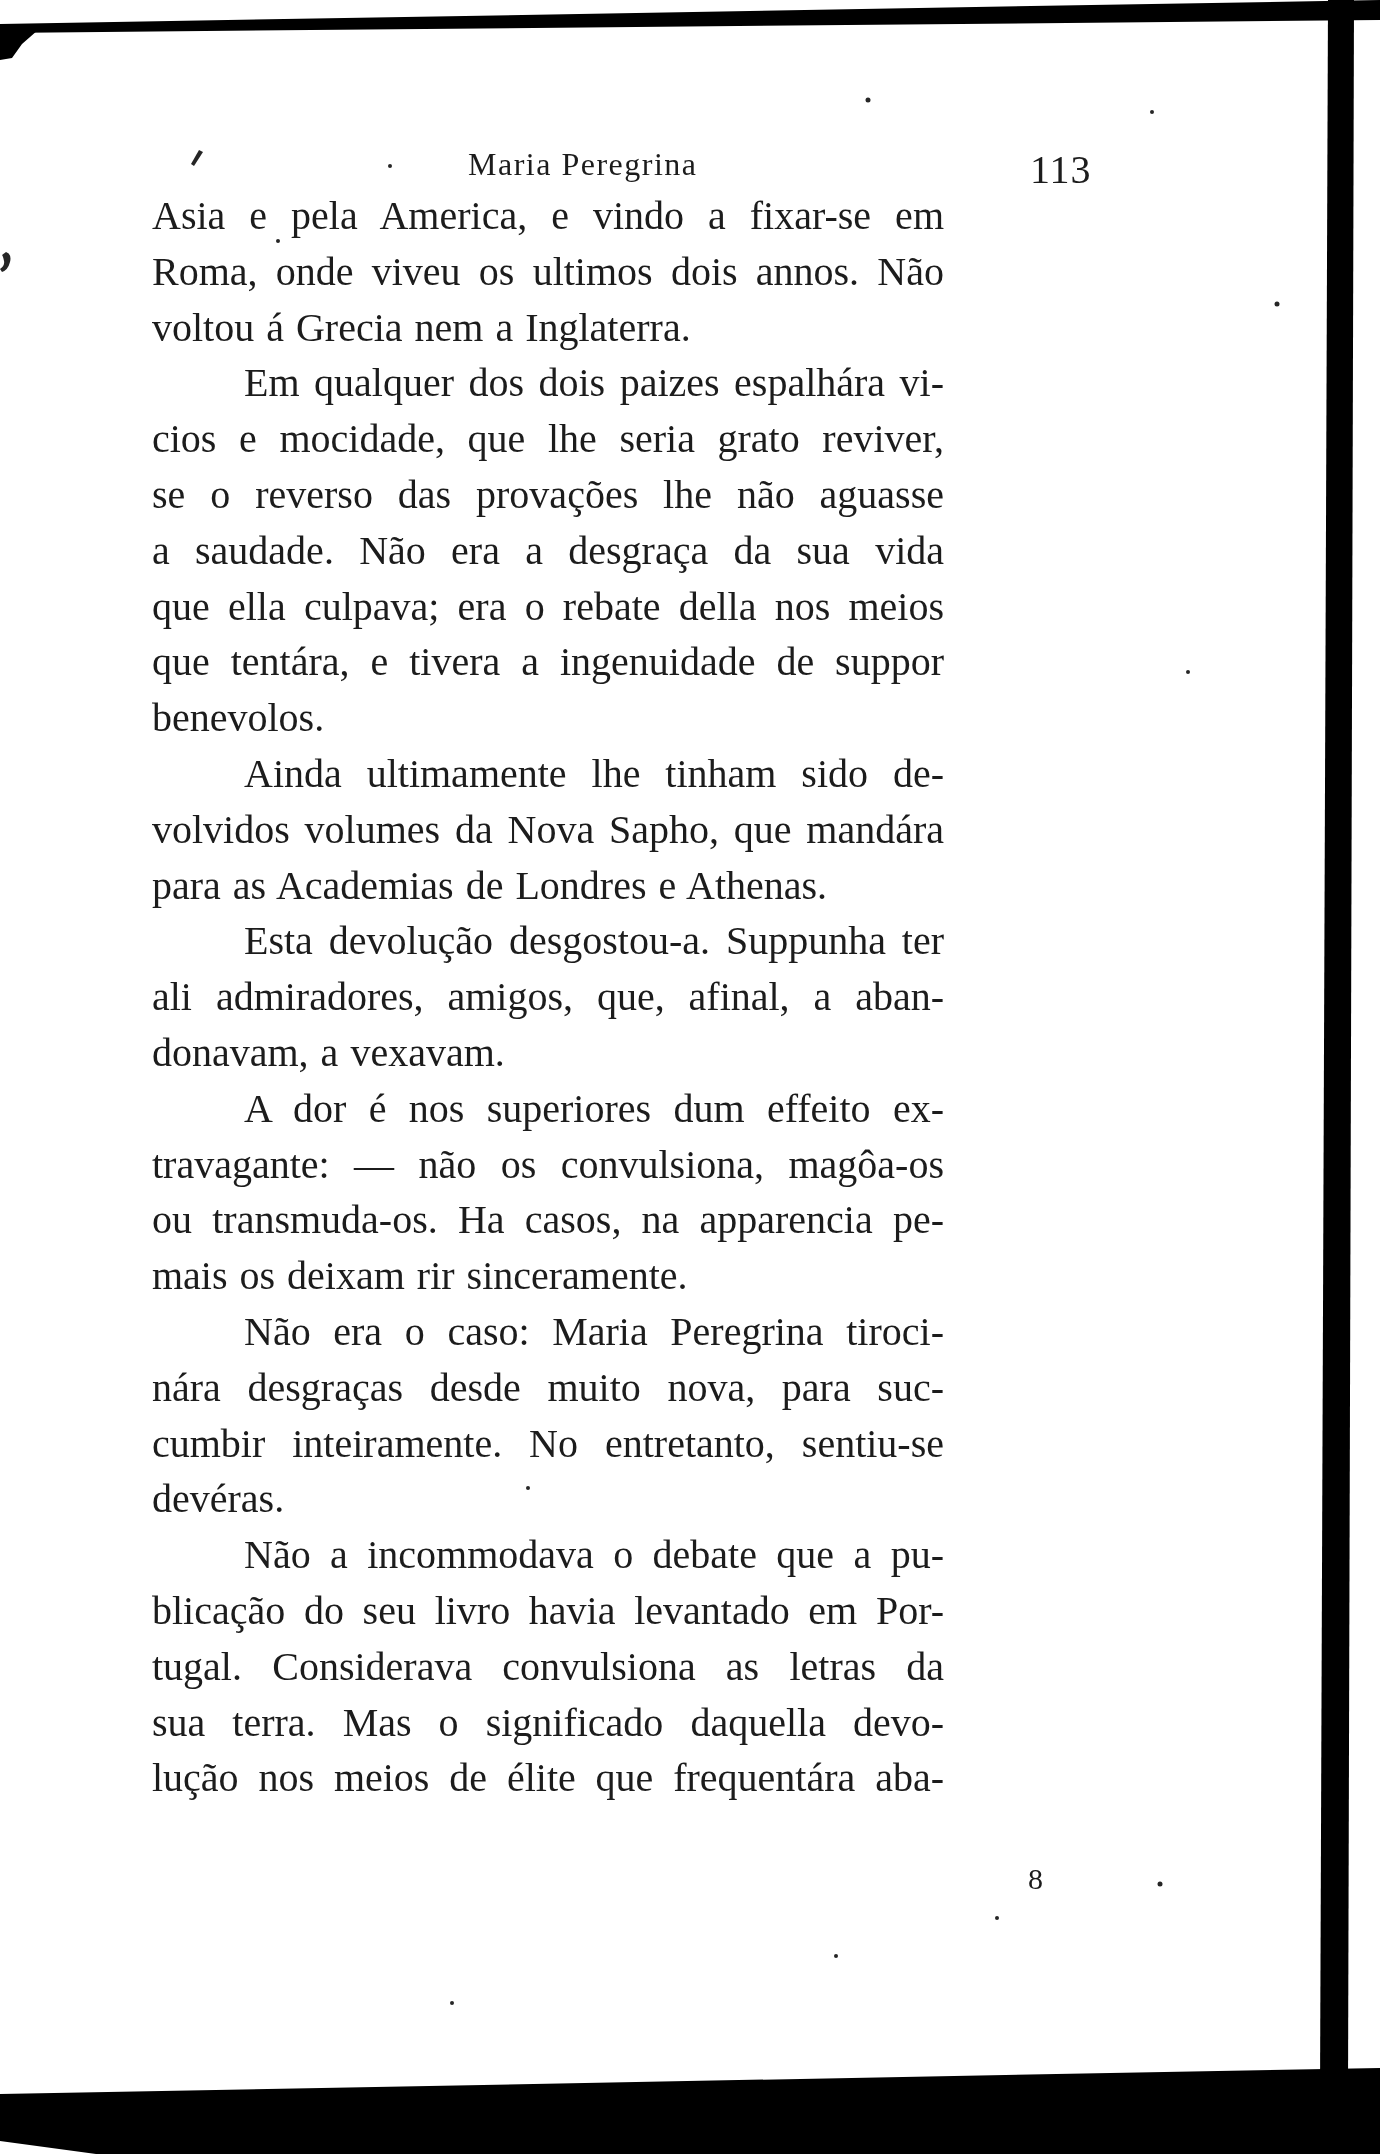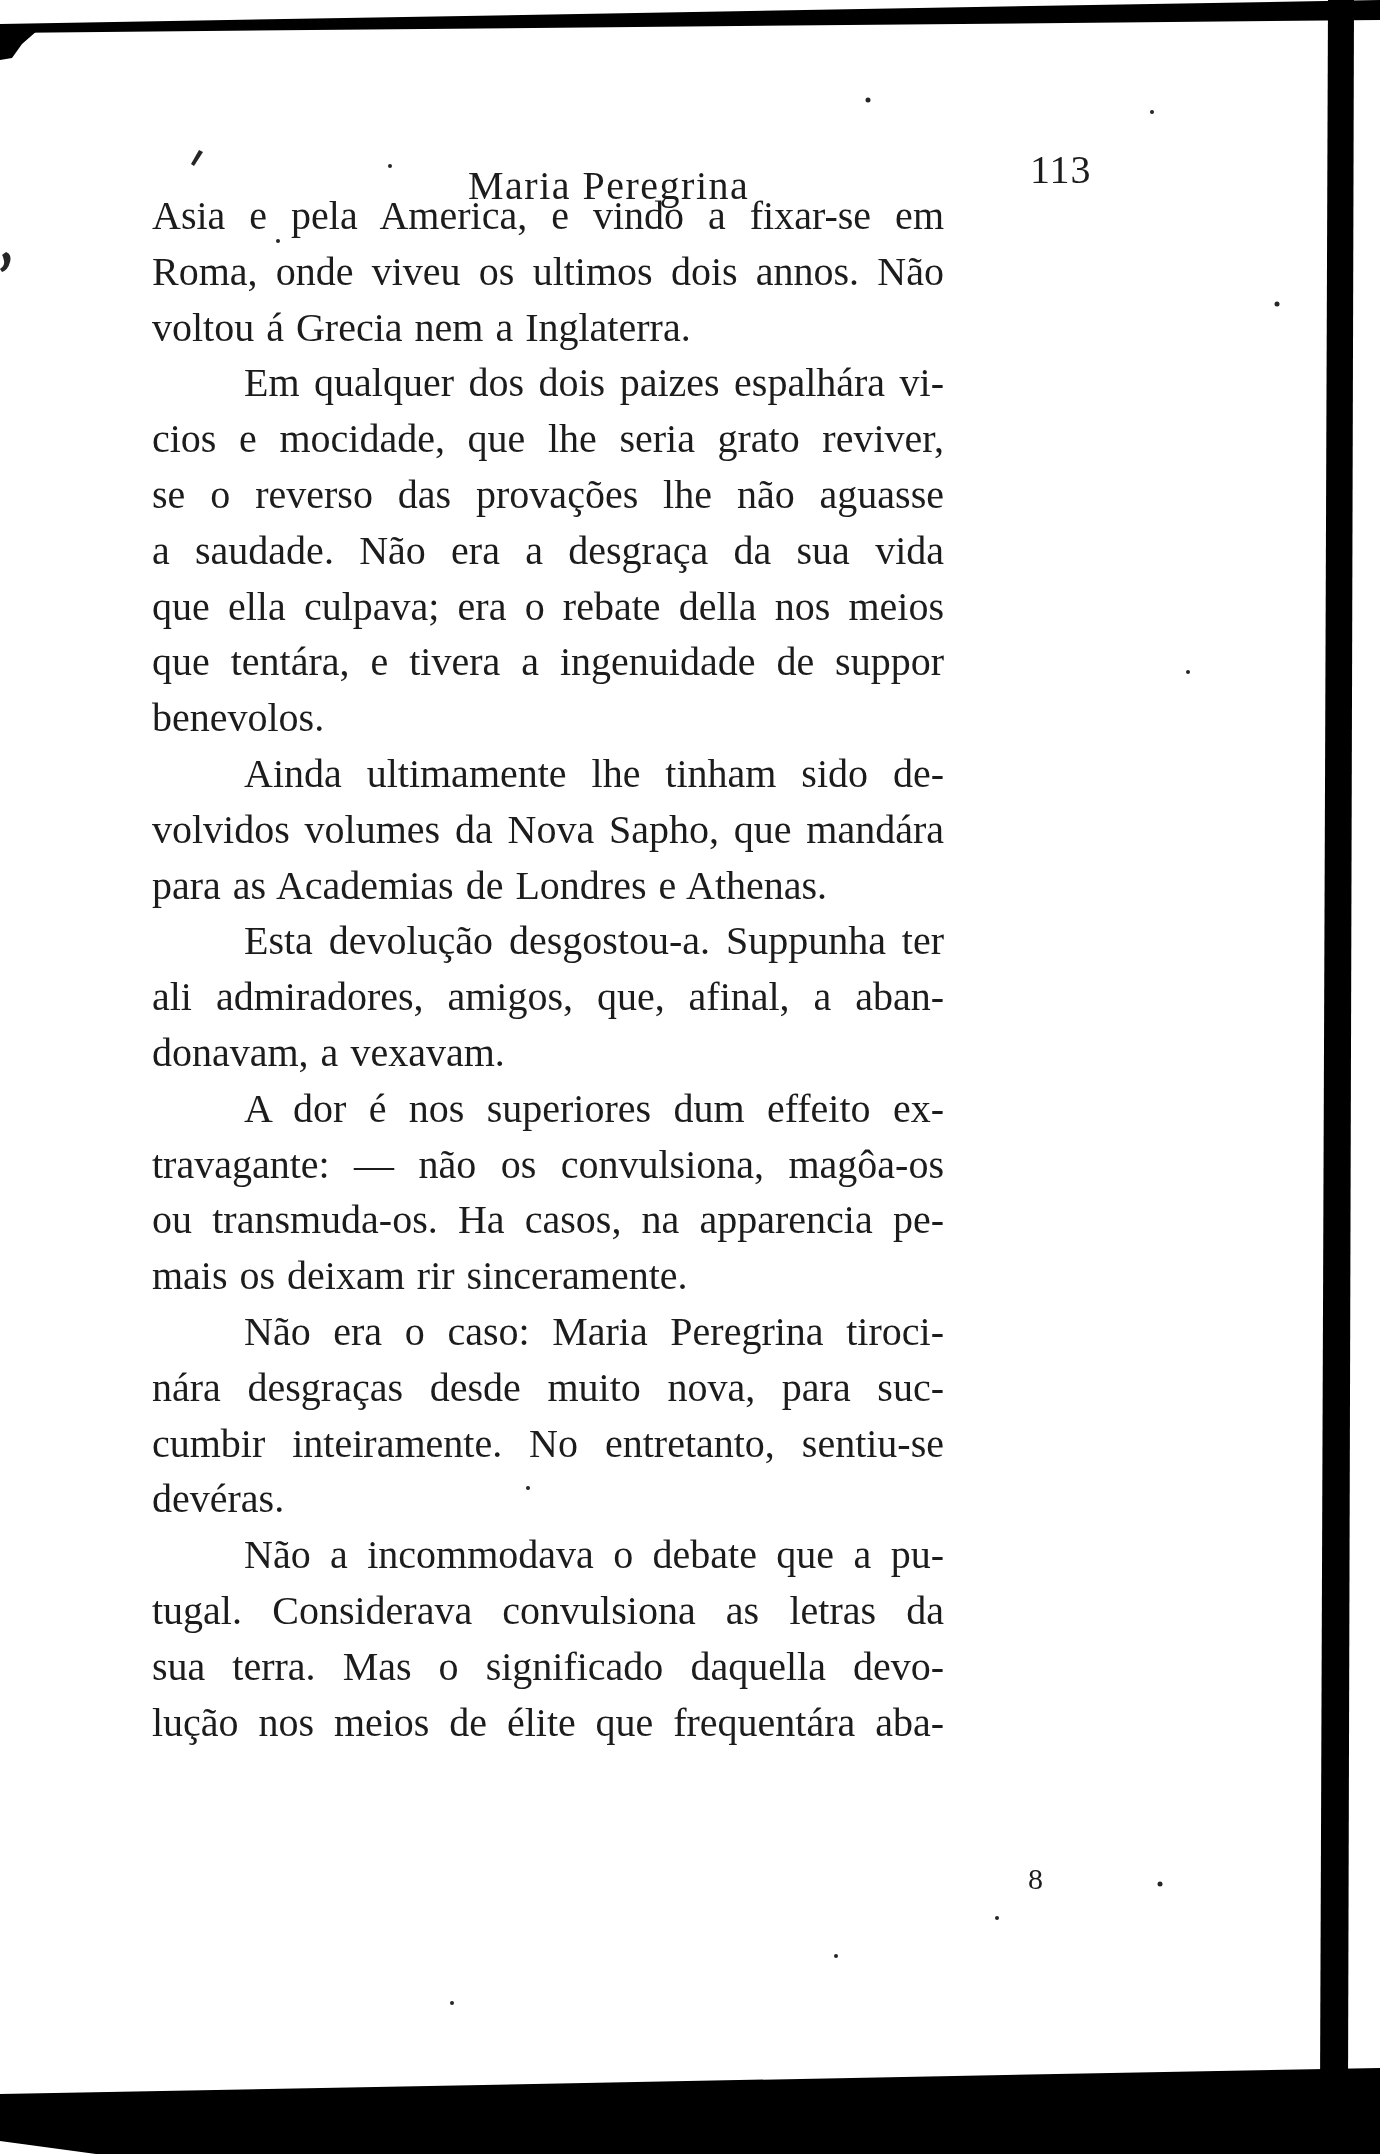--- a/index.html
+++ b/index.html
@@ -9,22 +9,22 @@
     height: 2154px;
     margin: 0 auto;
     background: var(--paper, #ffffff);
     overflow: hidden;
     font-family: "Liberation Serif", "DejaVu Serif", serif;
     color: var(--ink, #1c1c1c);
   }
   .header-title {
     position: absolute;
     left: 468px;
-    top: 162px;
-    font-size: 40px;
+    top: 146px;
+    font-size: 32px;
     letter-spacing: 1.5px;
     white-space: nowrap;
   }
   .page-number {
     position: absolute;
     left: 1030px;
     top: 146px;
     font-size: 40px;
     letter-spacing: 1px;
   }
@@ -92,20 +92,21 @@
       <div class="line para-end"><span>donavam, a vexavam.</span></div>
       <div class="line indent"><span>A dor é nos superiores dum effeito ex-</span></div>
       <div class="line"><span>travagante: — não os convulsiona, magôa-os</span></div>
       <div class="line"><span>ou transmuda-os. Ha casos, na apparencia pe-</span></div>
       <div class="line para-end"><span>mais os deixam rir sinceramente.</span></div>
       <div class="line indent"><span>Não era o caso: Maria Peregrina tiroci-</span></div>
       <div class="line"><span>nára desgraças desde muito nova, para suc-</span></div>
       <div class="line"><span>cumbir inteiramente. No entretanto, sentiu-se</span></div>
       <div class="line para-end"><span>devéras.</span></div>
       <div class="line indent"><span>Não a incommodava o debate que a pu-</span></div>
+      <div class="line"><span>blicação do seu livro havia levantado em Por-</span></div>
       <div class="line"><span>tugal. Considerava convulsiona as letras da</span></div>
       <div class="line"><span>sua terra. Mas o significado daquella devo-</span></div>
       <div class="line"><span>lução nos meios de </span><span class="italic">élite</span><span> que frequentára aba-</span></div>
     </div>
 
   <div class="signature">8</div>
 
   <svg class="artifacts" width="1380" height="2154" viewBox="0 0 1380 2154">
 
     <polygon points="0,24 1380,0 1380,20 0,33" fill="#000"></polygon>

